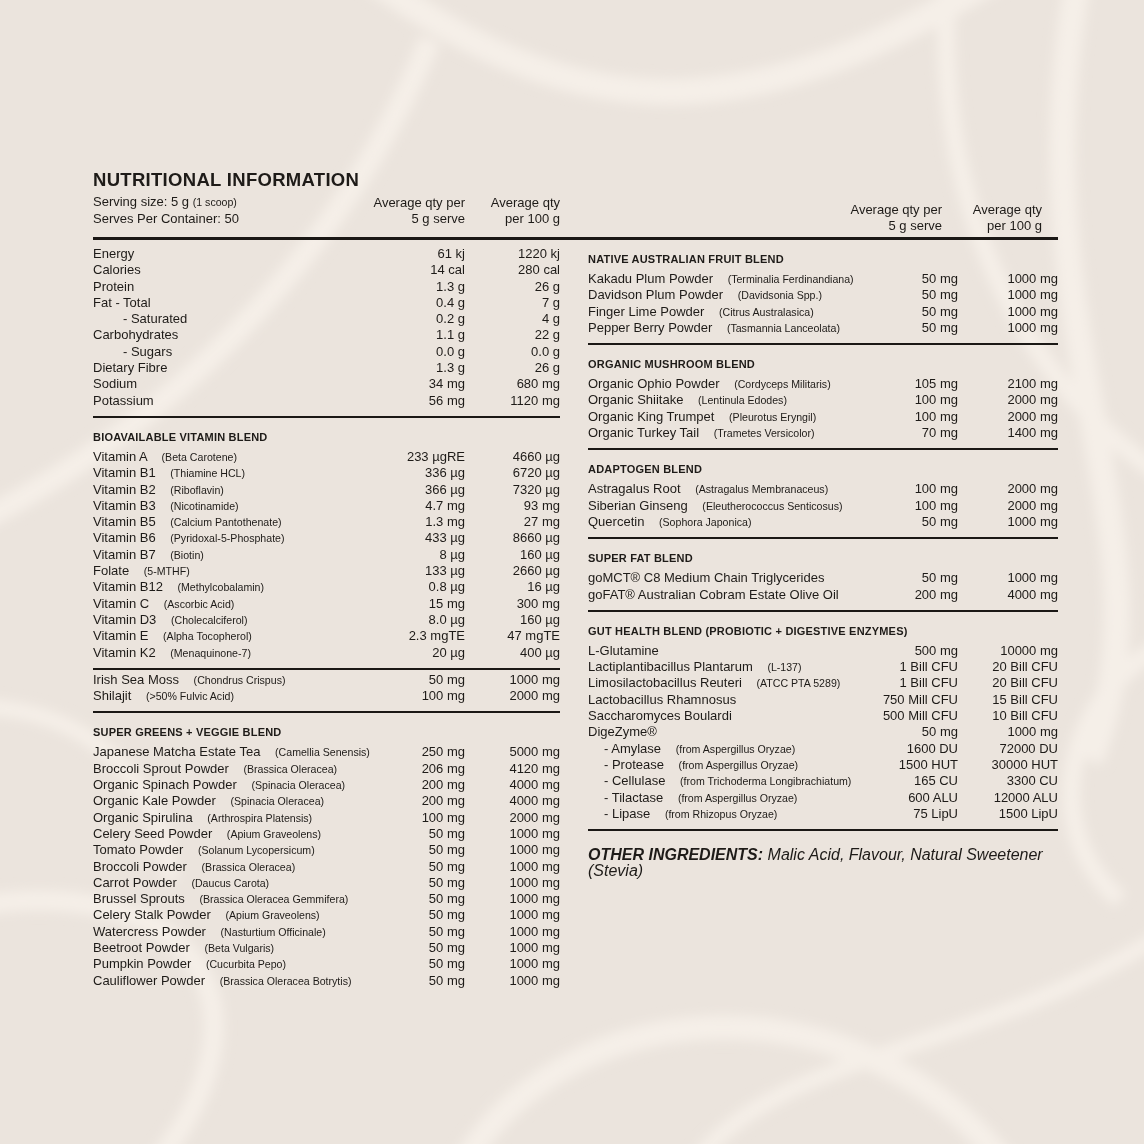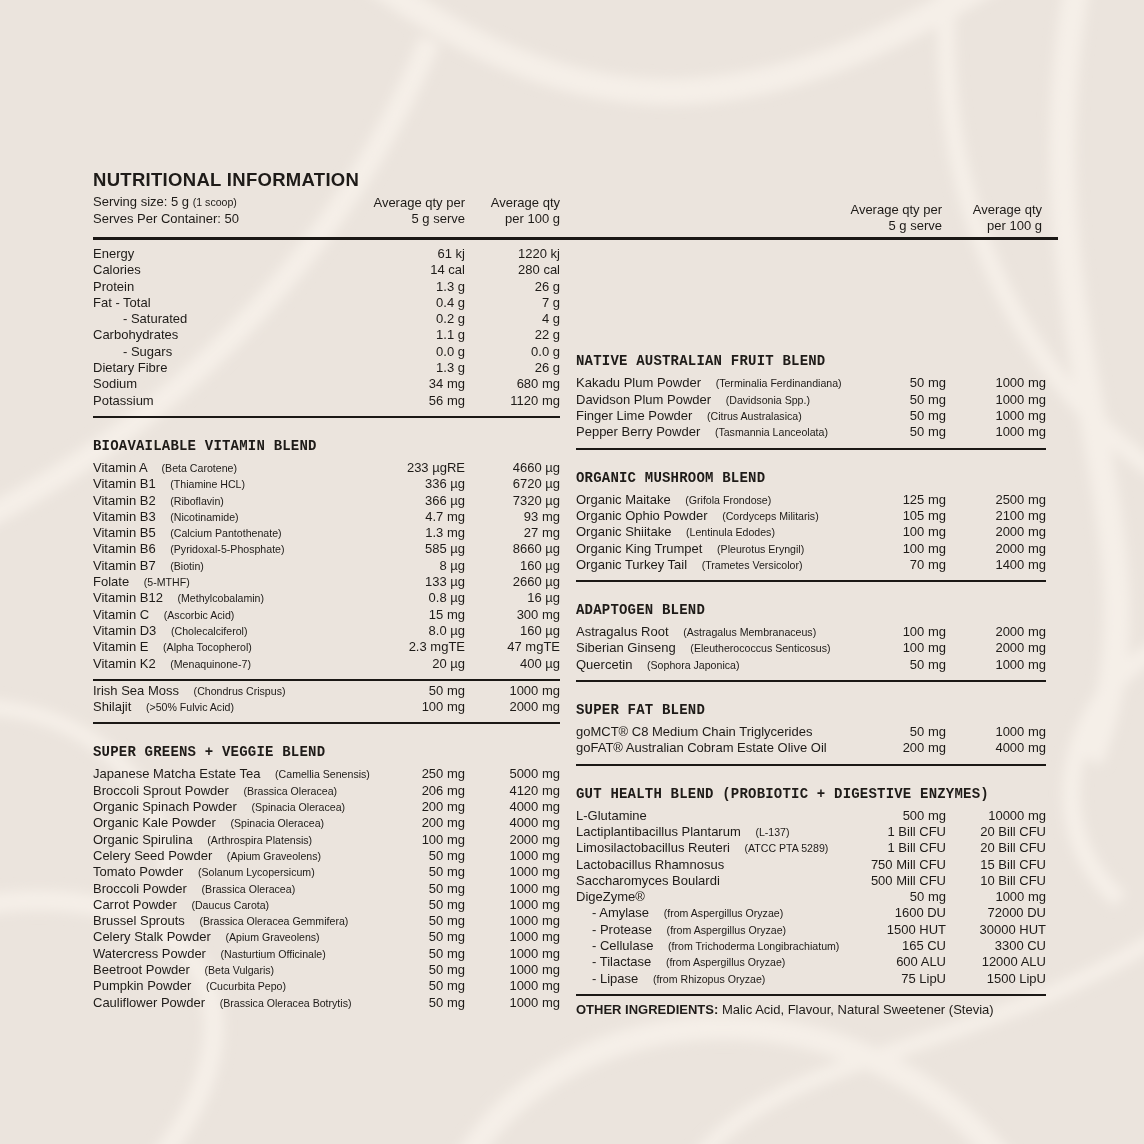--- a/index.html
+++ b/index.html
@@ -16,39 +16,39 @@
   .rhead{width:470px;display:flex;align-items:flex-end;justify-content:flex-end;}
   .title{font-size:18.5px;font-weight:bold;letter-spacing:.3px;line-height:20px;margin-bottom:4px;}
   .head-grid{display:flex;align-items:flex-end;}
   .serving{flex:1;font-size:13px;line-height:15.8px;}
   .serving .small{font-size:10.6px;}
   .hcol{text-align:right;font-size:13px;line-height:15.8px;white-space:nowrap;}
   .hc1{width:150px;}
   .hc2{width:95px;}
   .rhead .hc2{width:100px;}
   .top-rule{border-top:3px solid #1b1815;margin-top:3px;}
-  .cols{display:flex;gap:16px;align-items:flex-end;}
+  .cols{display:flex;gap:28px;}
   .col{width:467px;}
   .col-right{width:470px;}
   .section{border-top:2.6px solid #1b1815;padding-bottom:7px;}
   .section.first{border-top:none;}
-  .section .heading{font-weight:bold;font-size:14px;letter-spacing:.2px;padding:20px 0 4px;font-family:Liberation Mono, monospace;}
+  .section .heading{font-weight:bold;font-size:11px;letter-spacing:.2px;padding:13px 0 4px;}
   .section .rows{padding-top:2px;}
   .section.no-heading .rows{padding-top:6px;}
   .row{display:flex;font-size:13px;line-height:16.3px;}
   .rname{flex:1;white-space:nowrap;overflow:visible;}
   .rnote{font-size:10.6px;padding-left:11px;}
   .q{text-align:right;white-space:nowrap;}
   .col-left .q1{width:78px;}
   .col-left .q2{width:95px;}
   .col-right .q1{width:100px;}
   .col-right .q2{width:100px;}
   .col-left .indent .rname{padding-left:30px;}
   .col-right .indent .rname{padding-left:16px;}
-  .other{border-top:2.6px solid #1b1815;padding-top:6px;font-size:13px;line-height:16px;}
+  .other{border-top:2.6px solid #1b1815;padding-top:16px;font-size:16px;line-height:16px;font-style:italic;}
   .other .olabel{font-weight:bold;}
 </style>
 </head>
 <body>
 
 <svg class="bg-svg" viewBox="0 0 1144 1144" xmlns="http://www.w3.org/2000/svg">
   <defs>
     <filter id="soft" x="-20%" y="-20%" width="140%" height="140%">
       <feGaussianBlur stdDeviation="6"></feGaussianBlur>
     </filter>
@@ -179,21 +179,21 @@
               <div class="q q1">4.7 mg</div>
               <div class="q q2">93 mg</div>
             </div>
             <div class="row">
               <div class="rname"><span>Vitamin B5</span> <span class="rnote">(Calcium Pantothenate)</span></div>
               <div class="q q1">1.3 mg</div>
               <div class="q q2">27 mg</div>
             </div>
             <div class="row">
               <div class="rname"><span>Vitamin B6</span> <span class="rnote">(Pyridoxal-5-Phosphate)</span></div>
-              <div class="q q1">585 µg</div>
+              <div class="q q1">433 µg</div>
               <div class="q q2">8660 µg</div>
             </div>
             <div class="row">
               <div class="rname"><span>Vitamin B7</span> <span class="rnote">(Biotin)</span></div>
               <div class="q q1">8 µg</div>
               <div class="q q2">160 µg</div>
             </div>
             <div class="row">
               <div class="rname"><span>Folate</span> <span class="rnote">(5-MTHF)</span></div>
               <div class="q q1">133 µg</div>
@@ -343,25 +343,20 @@
             <div class="row">
               <div class="rname"><span>Pepper Berry Powder</span> <span class="rnote">(Tasmannia Lanceolata)</span></div>
               <div class="q q1">50 mg</div>
               <div class="q q2">1000 mg</div>
             </div>
           </div>
         </div>
         <div class="section">
           <div class="heading">ORGANIC MUSHROOM BLEND</div>
           <div class="rows">
-            <div class="row">
-              <div class="rname"><span>Organic Maitake</span> <span class="rnote">(Grifola Frondose)</span></div>
-              <div class="q q1">125 mg</div>
-              <div class="q q2">2500 mg</div>
-            </div>
             <div class="row">
               <div class="rname"><span>Organic Ophio Powder</span> <span class="rnote">(Cordyceps Militaris)</span></div>
               <div class="q q1">105 mg</div>
               <div class="q q2">2100 mg</div>
             </div>
             <div class="row">
               <div class="rname"><span>Organic Shiitake</span> <span class="rnote">(Lentinula Edodes)</span></div>
               <div class="q q1">100 mg</div>
               <div class="q q2">2000 mg</div>
             </div>

